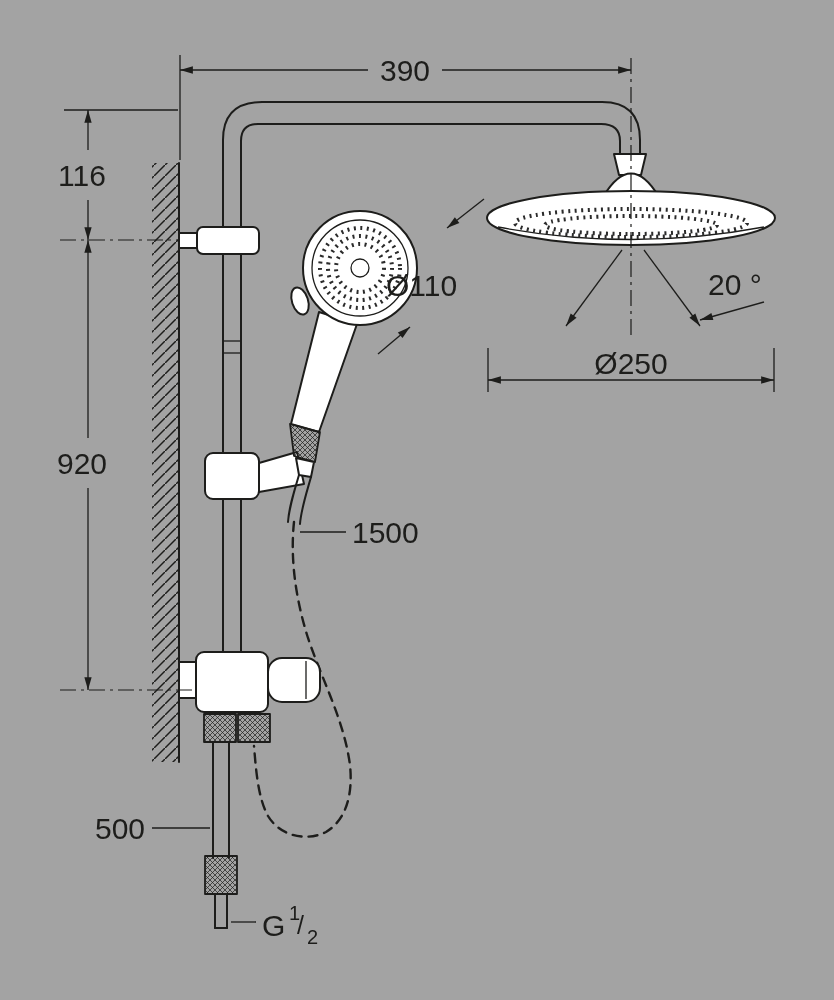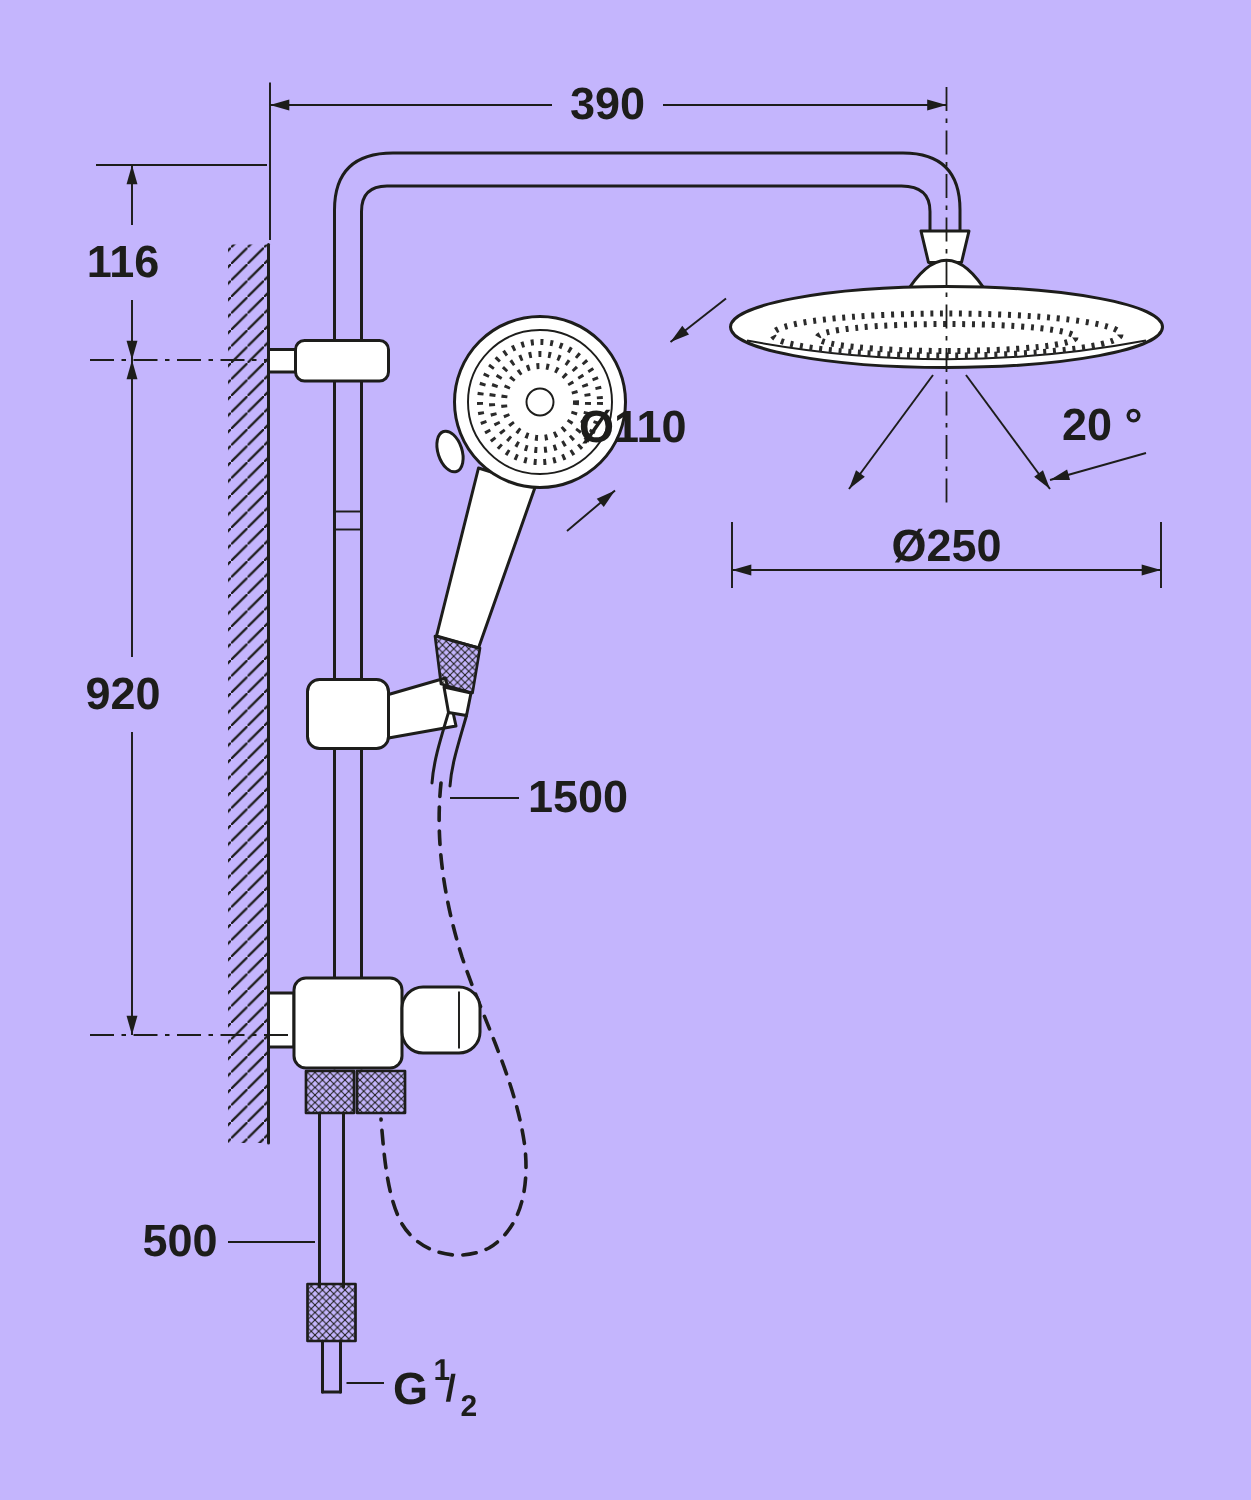--- a/index.html
+++ b/index.html
@@ -1,16 +1,16 @@
 <!DOCTYPE html>
 <html><head>
 <meta charset="utf-8">
 <style>
   html,body{margin:0;padding:0;background:#ffffff;}
-  .stage{position:relative;width:834px;height:1000px;background:#c4b5fd;overflow:hidden;font-weight:bold;}
+  .stage{position:relative;width:834px;height:1000px;background:#a3a3a3;overflow:hidden;}
   svg{position:absolute;left:0;top:0;}
   svg text{font-family:"Liberation Sans","DejaVu Sans",sans-serif;font-size:30px;fill:#1d1d1b;}
   .outline{fill:none;stroke:#1d1d1b;stroke-width:2;stroke-linecap:round;stroke-linejoin:round;}
   .ofill{fill:#ffffff;stroke:#1d1d1b;stroke-width:2;stroke-linejoin:round;}
   .kfill{fill:url(#knurl);stroke:#1d1d1b;stroke-width:1.8;stroke-linejoin:round;}
   .thin{fill:none;stroke:#1d1d1b;stroke-width:1.3;}
   .dim{fill:none;stroke:#1d1d1b;stroke-width:1.3;}
   .cl{fill:none;stroke:#1d1d1b;stroke-width:1.2;stroke-dasharray:16 5 3 5;}
   .hose{fill:none;stroke:#1d1d1b;stroke-width:2.4;stroke-dasharray:9 7;stroke-linecap:round;}
   .noz{fill:none;stroke:#2b2b2b;stroke-width:4;stroke-dasharray:2 4.5;}

